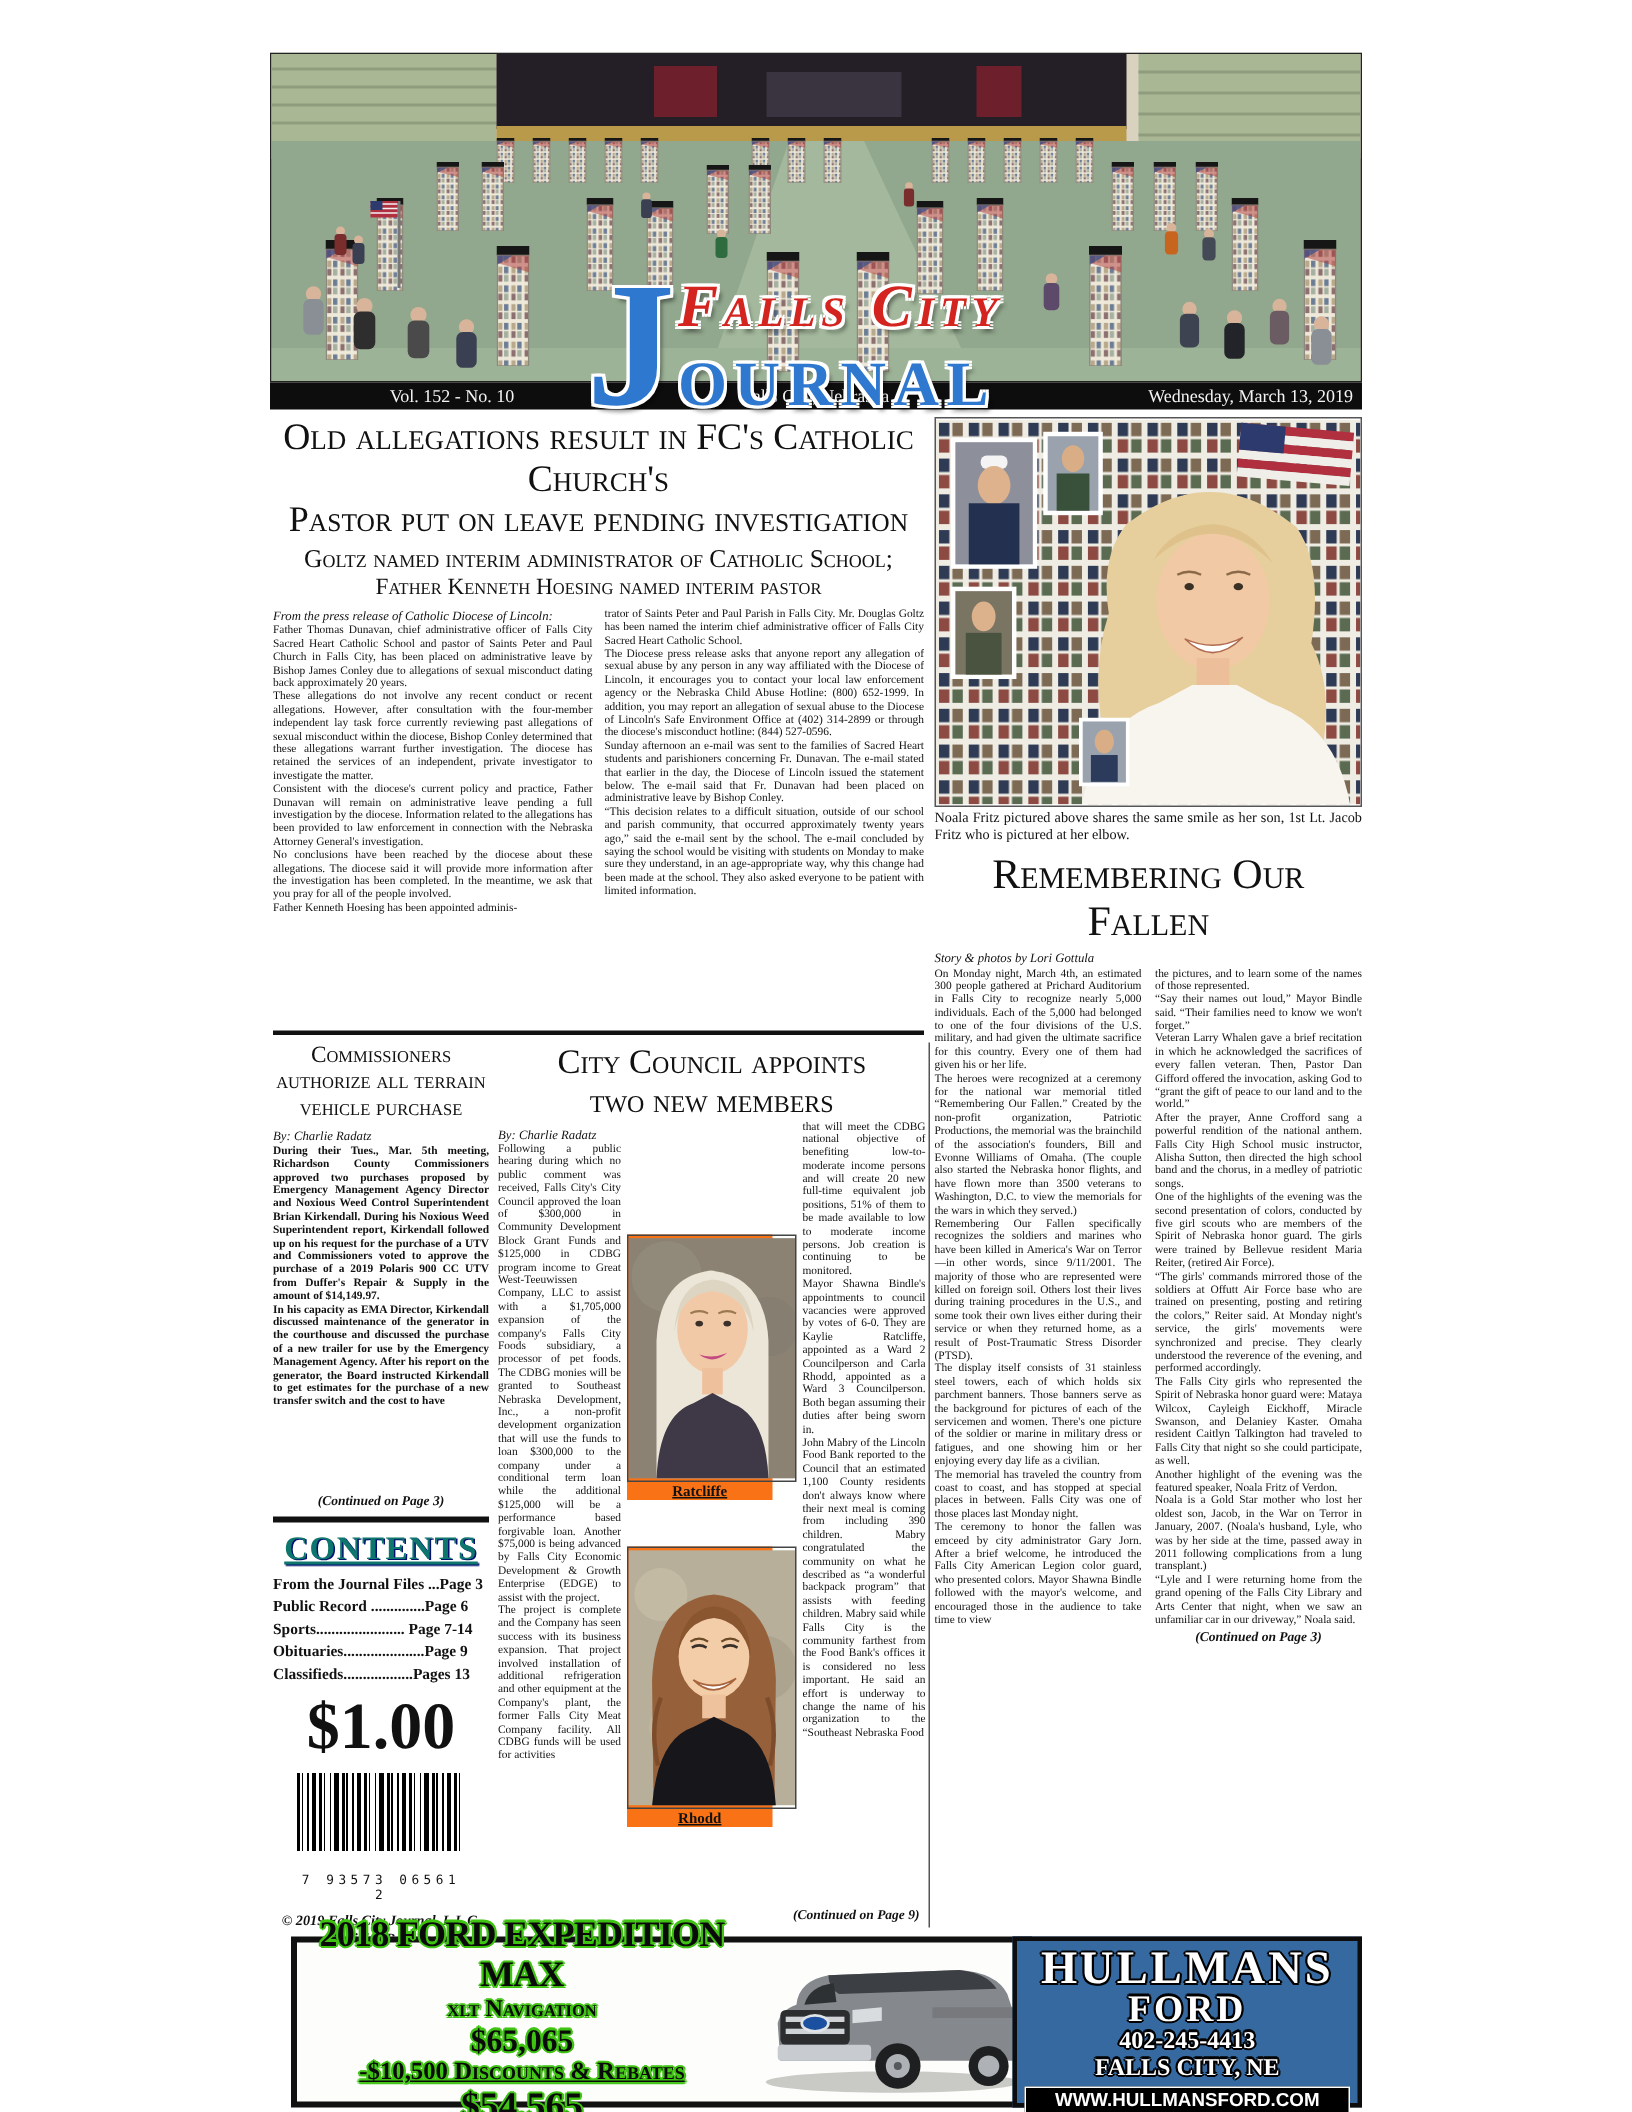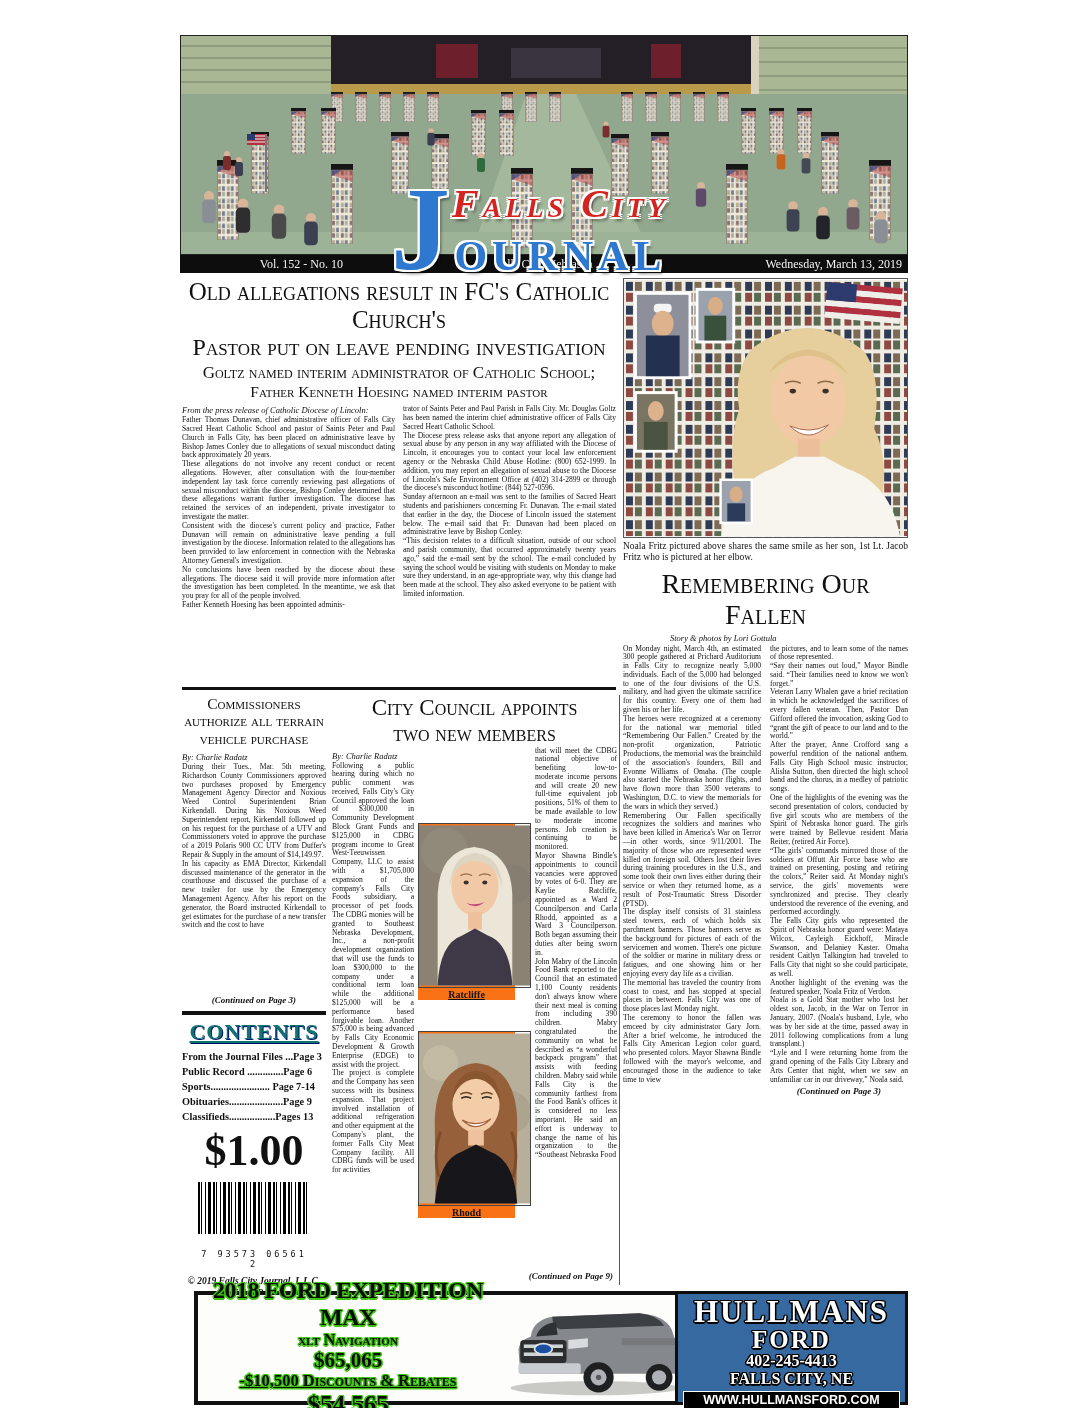--- a/index.html
+++ b/index.html
@@ -6,21 +6,21 @@
   body{width:1088px;height:1408px;font-family:"Liberation Serif","DejaVu Serif",serif;color:#111;}
   .page{position:relative;width:728px;height:1373px;margin:0 auto;top:35px;overflow:hidden;}
   .abs{position:absolute;}
 
   
   #banner{left:0;top:0;width:726px;height:218px;border:1px solid #222;background:#d8d2bf;overflow:visible;}
   #banner svg{display:block;}
   .masthead{position:absolute;left:210px;bottom:-26px;display:flex;align-items:flex-start;z-index:6;line-height:1;}
   .outline-w{text-shadow:-2px -2px 0 #fff,2px -2px 0 #fff,-2px 2px 0 #fff,2px 2px 0 #fff,0 -2px 0 #fff,0 2px 0 #fff,-2px 0 0 #fff,2px 0 0 #fff,3px 4px 3px rgba(0,0,0,.45);}
   .mh-j{font-size:118px;font-weight:bold;color:#2e79cf;margin-right:2px;line-height:.78;}
-  .mh-stack{display:flex;flex-direction:column;align-items:center;}
+  .mh-stack{display:flex;flex-direction:column;align-items:flex-start;}
   .mh-top{font-variant:small-caps;font-weight:bold;font-style:italic;color:#d42420;font-size:40px;letter-spacing:4px;}
   .mh-bottom{font-variant:small-caps;font-weight:bold;color:#2e79cf;font-size:60px;letter-spacing:5px;margin-top:-4px;}
 
   
   #datebar{left:0;top:220px;width:728px;height:18px;background:#0d0d0d;color:#f4f4f4;display:flex;align-items:center;font-size:12px;z-index:1;}
   #datebar .dl{flex:1;padding:0 6px;text-align:center;}
   #datebar .c{text-align:center;}
   #datebar .r{text-align:right;}
 
   
@@ -40,35 +40,35 @@
   #lead .cols{margin-top:5px;}
   #lead .col{width:213px;}
   #lead .col+.col{margin-left:8px;}
   #lead .cols{height:292px;overflow:hidden;}
 
   
   #right-region{left:443px;top:243px;width:285px;height:1007px;}
   #noala-photo{width:283px;height:258px;border:1px solid #555;overflow:hidden;}
   .photo-caption{font-size:9.5px;line-height:1.2;text-align:justify;margin-top:3px;}
   .rf-headline{font-size:28px;margin-top:4px;}
-  #right-region .byline{margin-top:2px;margin-left:47px;}
+  #right-region .byline{margin-top:2px;}
   #right-region .cols{margin-top:2px;height:646px;overflow:hidden;}
   #right-region .col{width:138px;}
   #right-region .col+.col{margin-left:9px;}
   #right-region .continued{margin-top:2px;text-align:center;}
 
   
   #row2-rule{left:2px;top:652px;width:434px;height:3px;}
   #col-divider{left:439px;top:660px;width:1px;height:590px;background:#555;}
 
   
   #commissioners{left:2px;top:660px;width:144px;height:592px;}
   .comm-h{font-size:15.5px;}
   #commissioners .byline{margin-top:5px;}
-  #commissioners .body-text{height:228px;overflow:hidden;}
+  #commissioners .body-text{height:228px;overflow:hidden;font-weight:bold;}
   #commissioners .continued{margin:4px 0 6px;}
   .comm-rule{width:144px;height:4px;background:#111;}
   .contents-title{font-weight:bold;font-size:22px;color:#0f766e;text-align:center;text-decoration:underline;letter-spacing:1px;margin-top:4px;text-shadow:1px 1px 0 #001070;}
   .contents-items{font-weight:bold;font-size:10.3px;line-height:1.45;white-space:pre-line;margin-top:5px;}
   .price{font-weight:bold;font-size:44px;text-align:center;margin-top:0;}
   .barcode-wrap{width:112px;margin:6px auto 0;text-align:center;}
   .barcode{height:52px;background:repeating-linear-gradient(90deg,#000 0 2px,#fff 2px 3px,#000 3px 4px,#fff 4px 7px,#000 7px 8px,#fff 8px 10px,#000 10px 13px,#fff 13px 15px);}
   .barcode-digits{font-family:"DejaVu Sans Mono",monospace;font-size:8.5px;letter-spacing:3px;margin-top:15px;}
   .copyright{font-weight:bold;font-style:italic;font-size:9.5px;text-align:center;margin-top:6px;line-height:1.3;}
 

